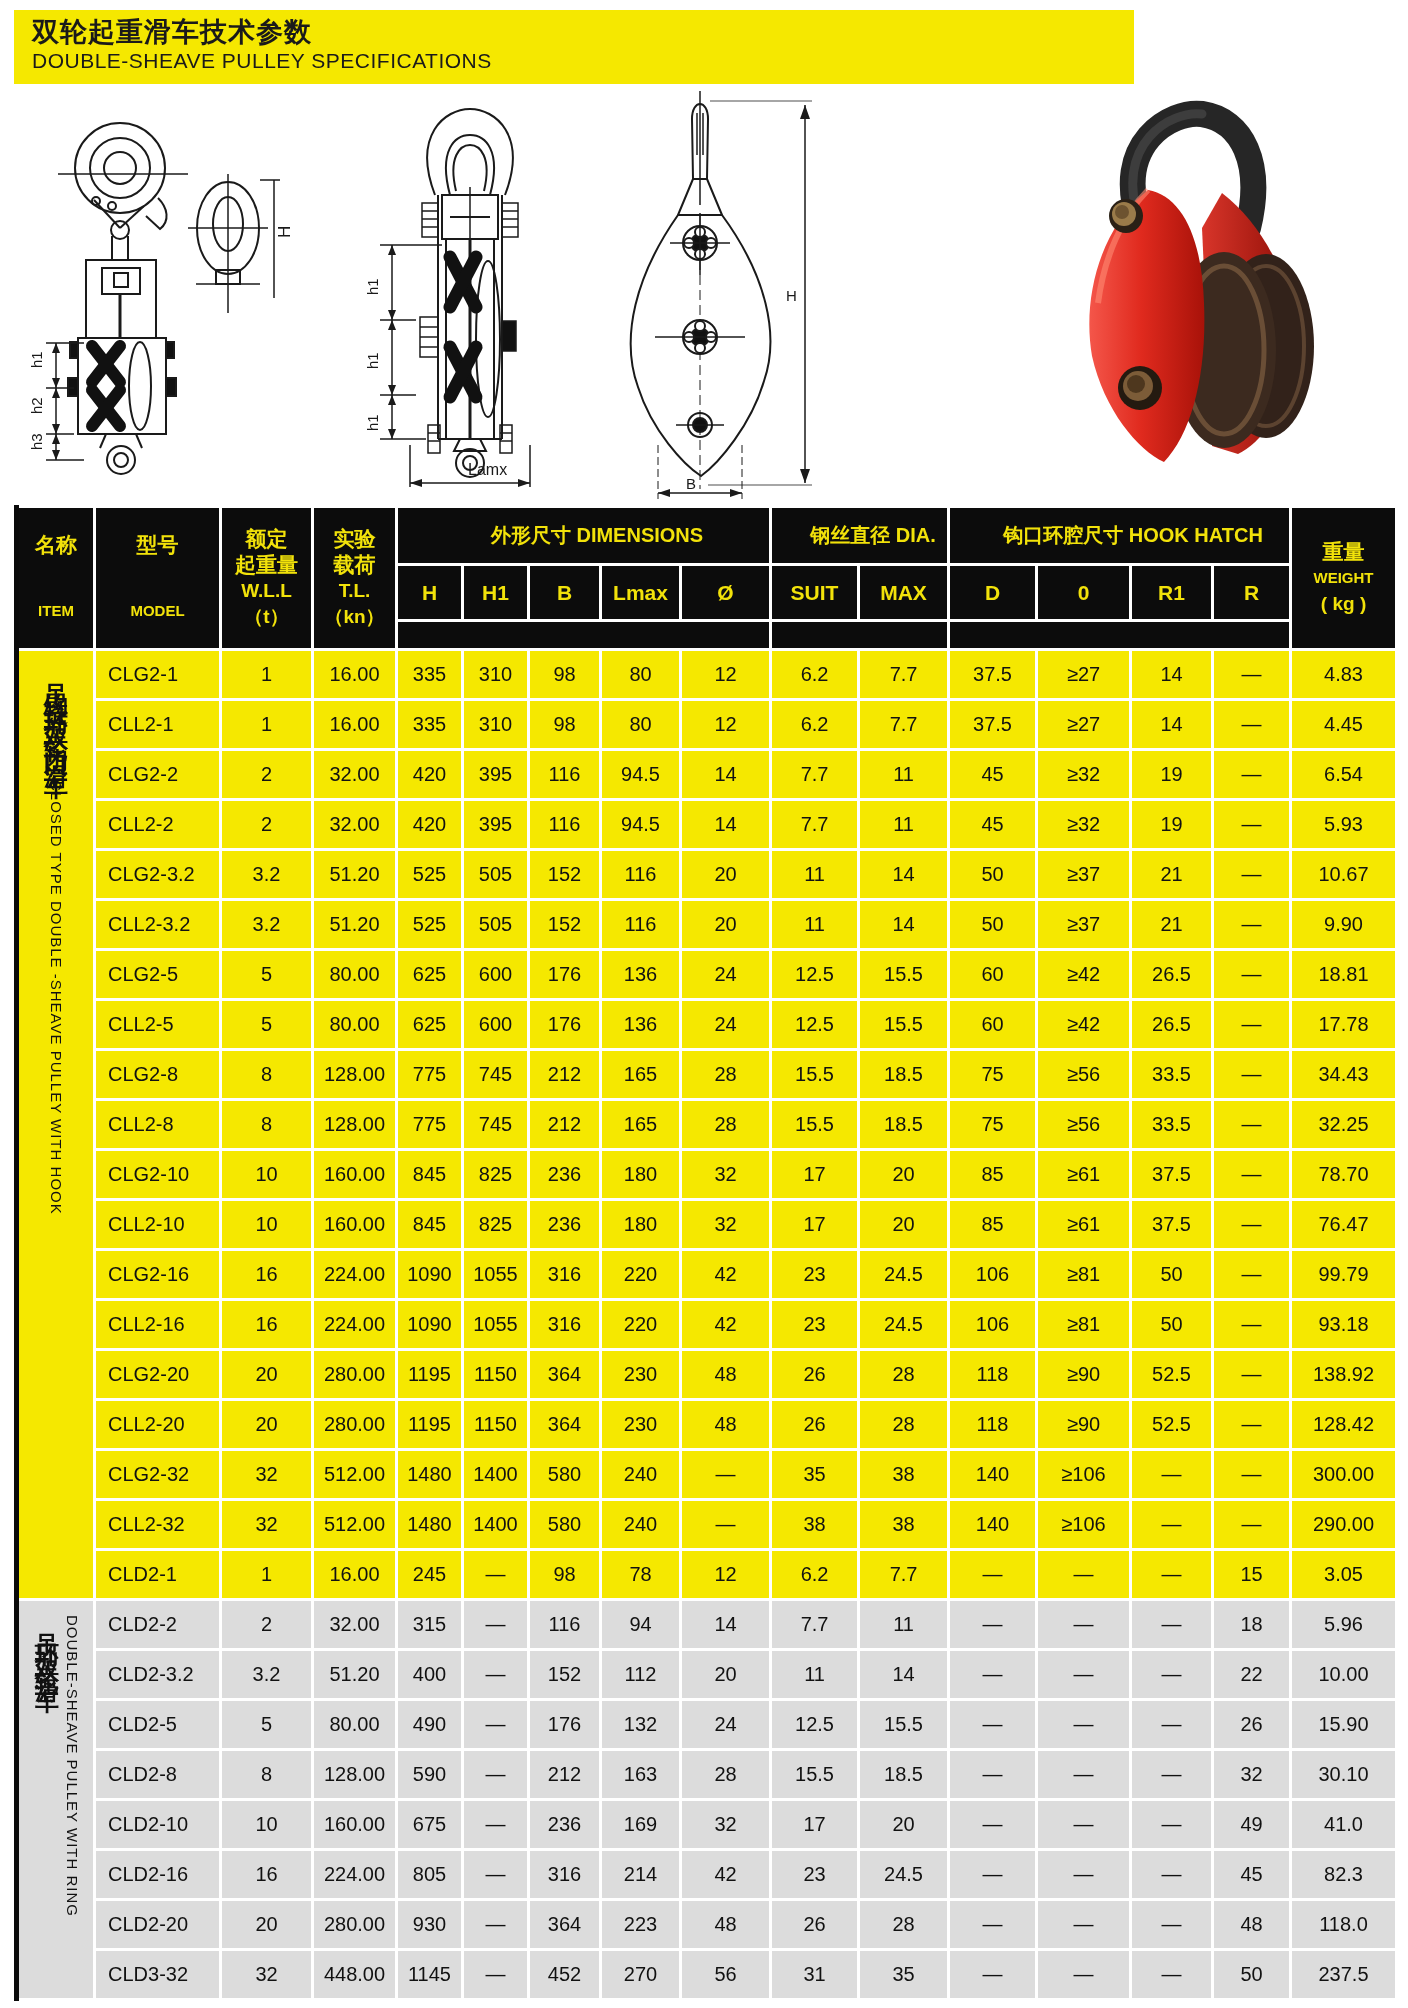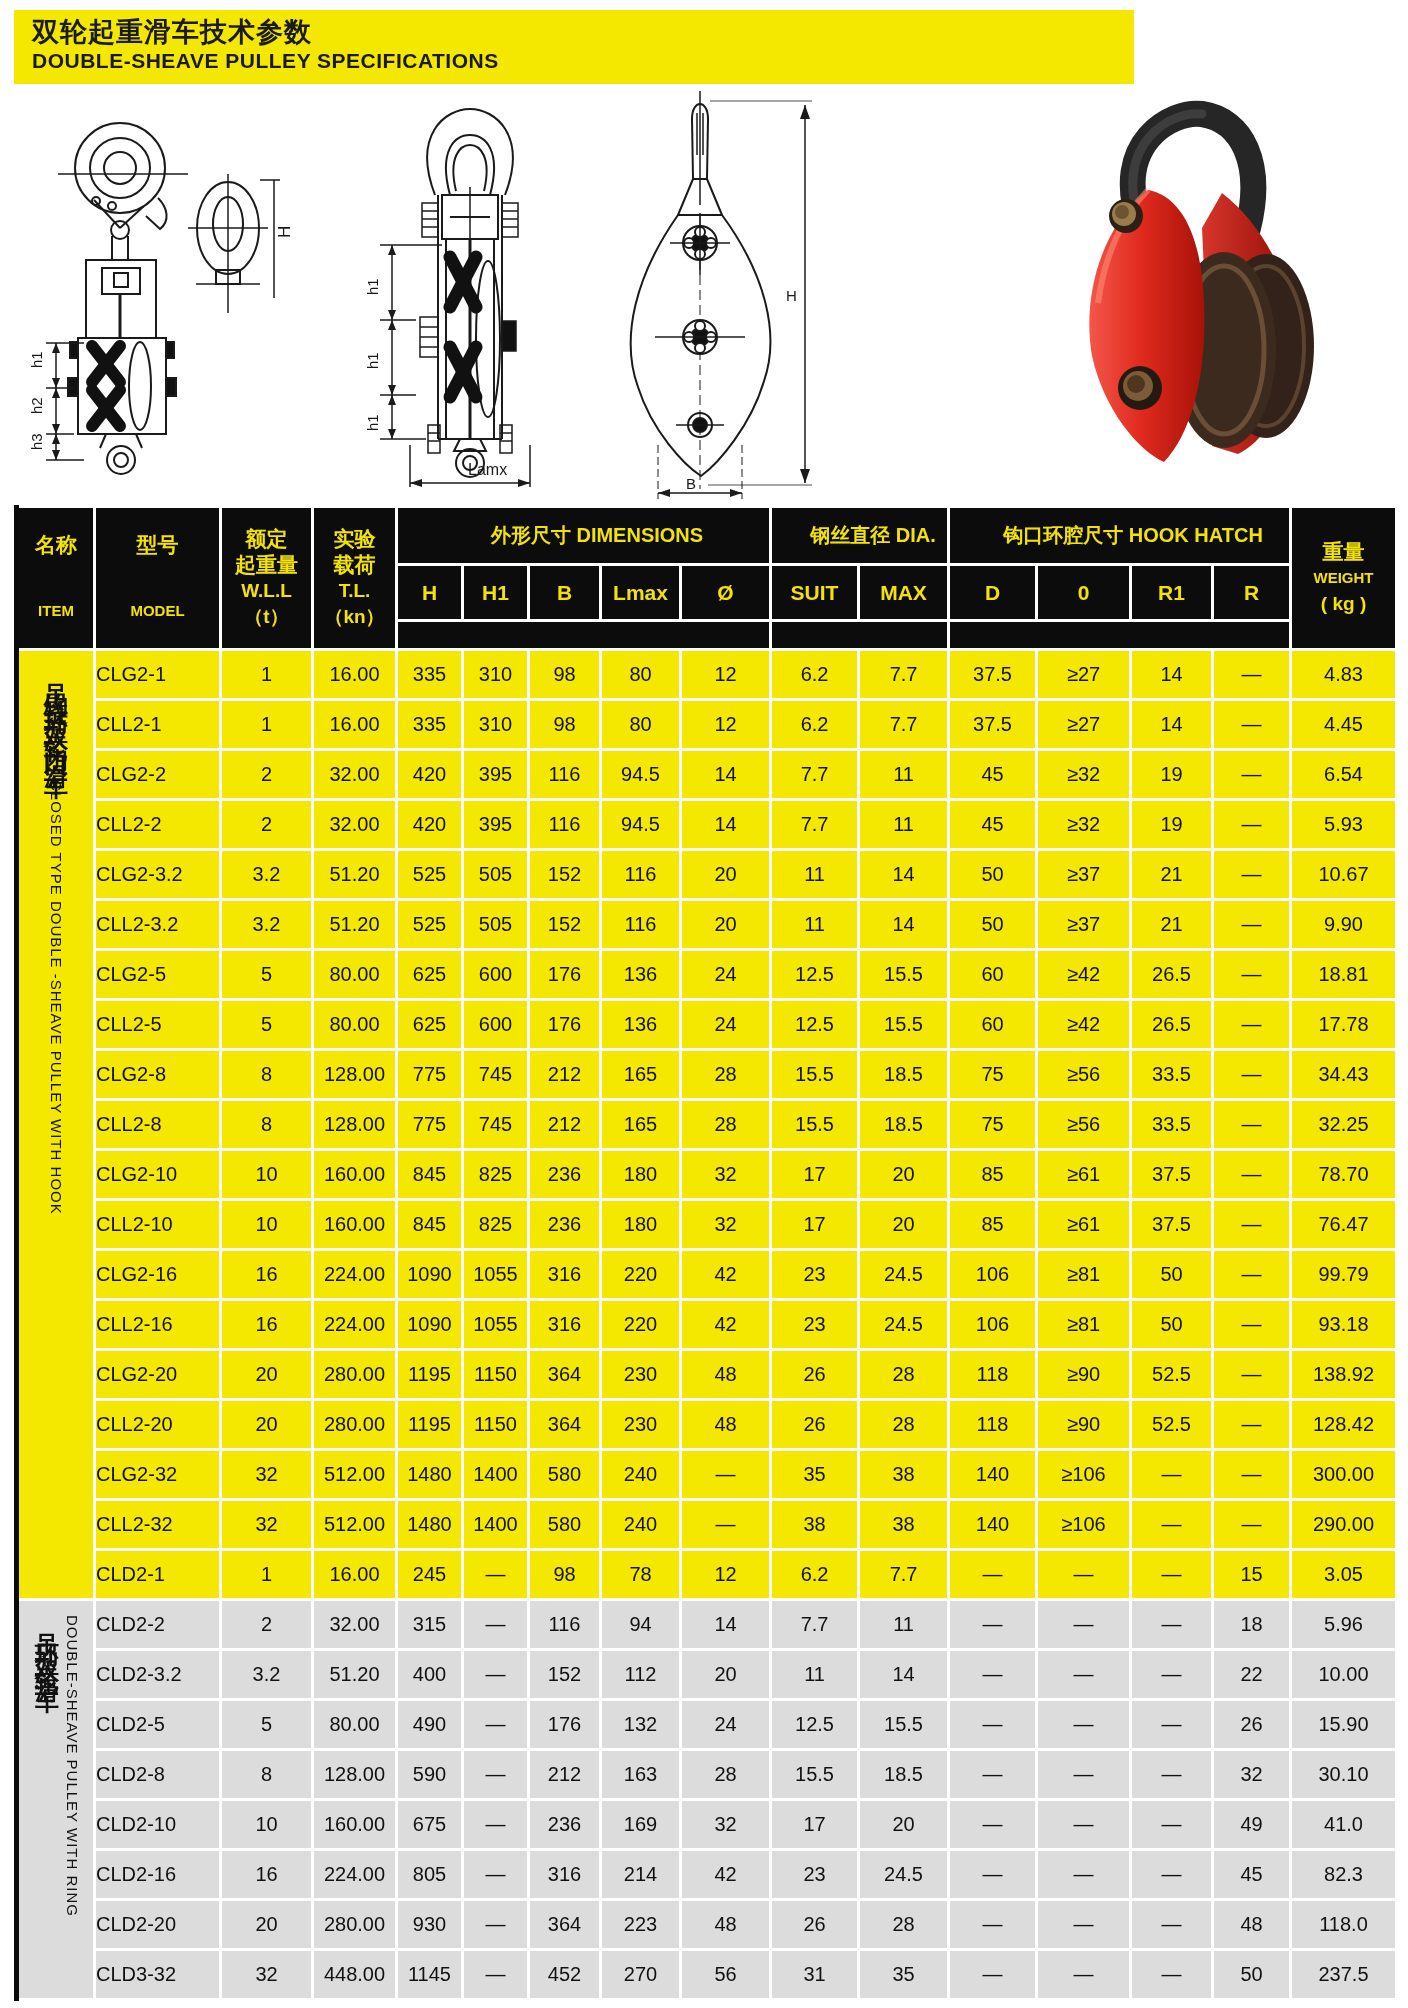--- a/index.html
+++ b/index.html
@@ -3,21 +3,21 @@
 <meta charset="utf-8">
 <style>
   html,body{margin:0;padding:0;background:#ffffff;}
   body{width:1408px;height:2008px;position:relative;overflow:hidden;
        font-family:"Liberation Sans","DejaVu Sans",sans-serif;color:#1a1a1a;}
 
   
   .title-bar{position:absolute;left:14px;top:10px;width:1120px;height:74px;
              background:#f5e800;padding:6px 0 0 18px;box-sizing:border-box;}
   .title-zh{font-size:27px;font-weight:800;letter-spacing:1px;line-height:32px;}
-  .title-en{font-size:21px;font-weight:700;letter-spacing:.5px;line-height:26px;}
+  .title-en{font-size:21px;font-weight:400;letter-spacing:.5px;line-height:26px;}
 
   
   .fig{position:absolute;}
   svg text{font-family:"Liberation Sans","DejaVu Sans",sans-serif;}
 
   
   .spec-table{position:absolute;left:14px;top:505px;width:1380px;
               border-collapse:collapse;table-layout:fixed;
               border-left:5px solid #0a0a0a;border-right:3px solid #0a0a0a;}
   .spec-table th,.spec-table td{border:3px solid #ffffff;box-sizing:border-box;}
@@ -26,21 +26,21 @@
   .h1row .grp{height:58px;font-size:20px;padding-left:28px;}
   .h2row th{height:56px;font-size:21px;}
   .h3row th{height:29px;}
   .hdr-line{line-height:26px;font-size:21px;}
   .hdr-line.en{font-size:15px;}
   .hdr-line.sm{font-size:19px;}
 
   tbody td{height:50px;text-align:center;font-size:20px;font-weight:500;color:#111;}
   tr.yellow td{background:#f5e800;}
   tr.gray td{background:#dcdcdc;}
-  td.model{text-align:left;padding-left:0;font-weight:500;}
+  td.model{text-align:left;padding-left:12px;font-weight:500;}
 
   td.group-cell{vertical-align:top;padding:0;}
   tr.yellow td.group-cell{background:#f5e800;}
   tr.gray td.group-cell{background:#dcdcdc;}
   .grp-inner-col{display:flex;flex-direction:column;align-items:center;gap:16px;padding-top:14px;}
   .grp-inner-row{display:flex;flex-direction:row;align-items:flex-start;justify-content:center;gap:1px;padding-top:14px;}
   .v-cn{writing-mode:vertical-lr;text-orientation:upright;font-size:24px;font-weight:800;letter-spacing:9px;}
   .v-en{writing-mode:vertical-lr;text-orientation:mixed;font-size:15px;font-weight:500;letter-spacing:1px;}
 </style>
 </head>

